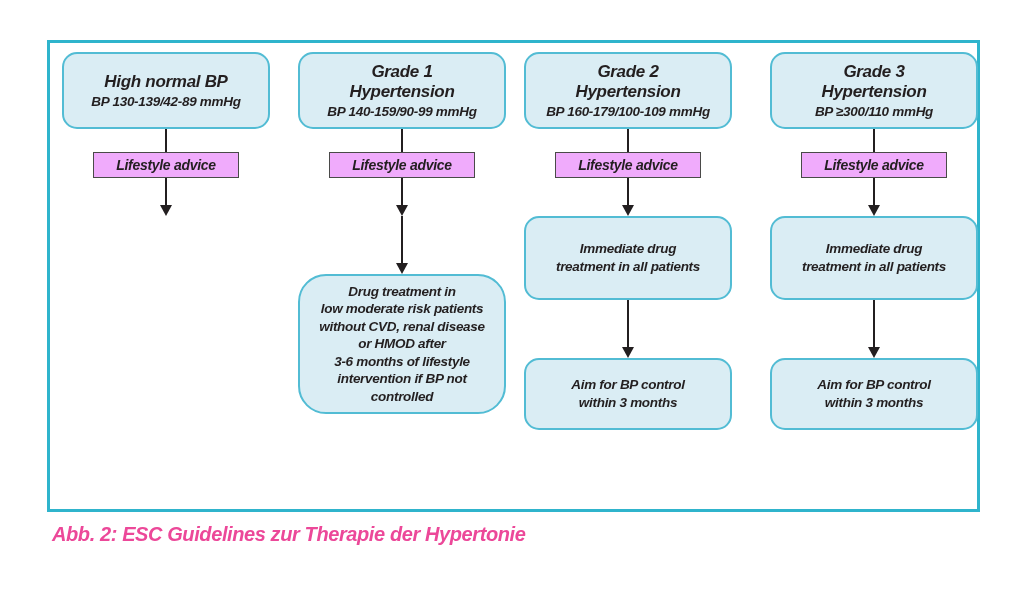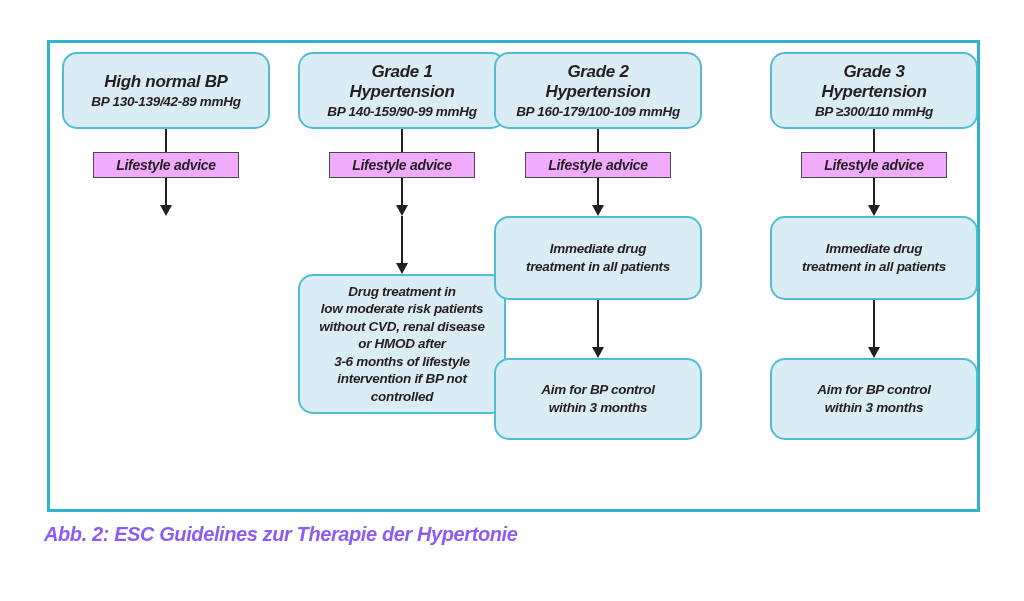--- a/index.html
+++ b/index.html
@@ -30,21 +30,21 @@
   .column {
     position: absolute;
     top: 9px;
     width: 208px;
     display: flex;
     flex-direction: column;
     align-items: center;
   }
   .col-1 { left: 12px; }
   .col-2 { left: 248px; }
-  .col-3 { left: 444px; }
+  .col-3 { left: 474px; }
   .col-4 { left: 720px; }
 
   .box {
     box-sizing: border-box;
     width: 208px;
     background: #daedf4;
     border: 2px solid #52bcd4;
     border-radius: 15px;
     display: flex;
     flex-direction: column;
@@ -67,22 +67,22 @@
     white-space: pre-line;
   }
   .body-text {
     font-size: 13.5px;
     font-weight: 600;
     line-height: 1.3;
     white-space: pre-line;
     padding: 2px 6px;
   }
   .treatment-box { height: 84px; }
-  .followup-box  { height: 82px; }
-  .followup-box.tall { height: 140px; }
+  .followup-box  { height: 72px; }
+  .followup-box.tall { height: 140px; border-radius: 28px; }
 
   .vline {
     width: 0;
     border-left: 2px solid #231f20;
   }
   .h23 { height: 23px; }
   .h28 { height: 28px; }
   .h48 { height: 48px; }
   .arrowhead {
     width: 0;
@@ -100,25 +100,25 @@
     border: 1.5px solid #4a4a49;
     display: flex;
     align-items: center;
     justify-content: center;
     font-size: 14px;
     font-weight: 700;
     letter-spacing: -0.3px;
   }
   .caption {
     position: absolute;
-    left: 44px;
+    left: 52px;
     top: 523px;
     font-size: 20px;
     font-weight: 700;
-    color: #8b5cf6;
+    color: #ec4899;
     letter-spacing: -0.4px;
   }
 </style>
 </head>
 <body>
 
 <div class="page">
   <div class="frame">
 
     <div class="column col-1">

